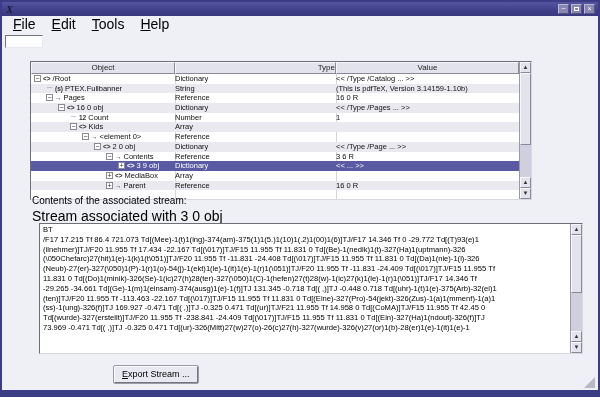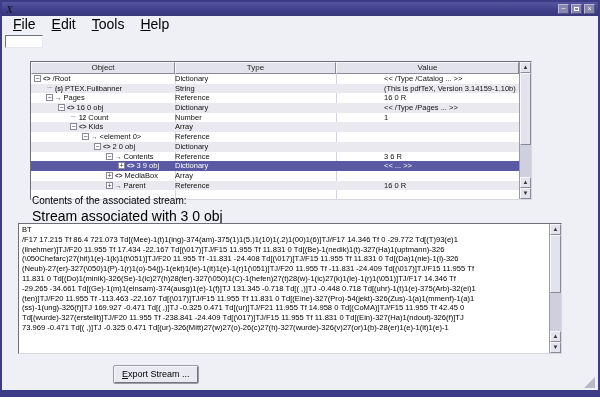--- a/index.html
+++ b/index.html
@@ -58,31 +58,31 @@
     overflow:hidden;
     margin-top:8px;
   }
   .tree-header { position:absolute; left:0; top:0; right:12px; height:12px; display:flex; }
   .th {
     height:12px; background:#e3e3ee; border:1px solid;
     border-color:#f8f8fc #8a8a96 #8a8a96 #f8f8fc;
     font-size:8px; color:#222; text-align:center; line-height:10px;
     overflow:hidden;
   }
-  .th.obj { width:144px; } .th.typ { width:161px; } .th.val { flex:1; }
+  .th.obj { width:144px; } .th.typ { width:161px;text-align:right; } .th.val { flex:1; }
   .tree-rows { position:absolute; left:0; top:12px; right:12px; bottom:0; background:#fff; }
   .trow { position:relative; height:9.7px; overflow:hidden; }
   .trow.alt { background:#e9e9ef; }
   .trow.selected { background:#5a5aa4; }
   .trow.selected .cell { color:#fff; }
   .cell { position:absolute; top:0; height:9.7px; font-size:7.5px; line-height:9.7px;
           color:#111; white-space:nowrap; overflow:hidden; }
   .cell.c-obj { left:0; width:144px; }
   .cell.c-typ { left:144px; width:161px; }
-  .cell.c-val { left:305px; right:0;padding-left:48px; }
+  .cell.c-val { left:305px; right:0; }
   .colline { position:absolute; top:0; bottom:0; width:1px; background:#d4d4de; }
   .expander {
     display:inline-block; width:7px; height:7px; margin:1px 2px 0 0;
     border:1px solid #8a8a96; background:#fff; color:#333;
     font-size:7px; line-height:5px; text-align:center; vertical-align:top;
   }
   .expander.leaf { border:none; background:transparent; color:#9a9aa6; }
   .node-icon { display:inline-block; margin-right:2px; font-size:6.5px; color:#333;
                font-weight:bold; vertical-align:top; line-height:9.7px; }
   .trow.selected .node-icon, .trow.selected .expander.leaf { color:#fff; }
@@ -100,21 +100,21 @@
   .sb-btn.b-down { bottom:0; }
   .sb-thumb {
     position:absolute; left:0; width:11px; background:#e3e3ee;
     border:1px solid; border-color:#f8f8fc #8a8a96 #8a8a96 #f8f8fc;
   }
 
   
   .stream-heading  { position:absolute; left:30px; top:193px; font-size:10px; color:#000; }
   .stream-subheading { position:absolute; left:30px; top:206px; font-size:14px; color:#000; }
   .stream-box {
-    position:absolute; left:16px; top:221px; width:544px; height:131px;
+    position:absolute; left:37px; top:221px; width:544px; height:131px;
     background:#fff; border:1px solid; border-color:#6f6f7a #d8d8e4 #d8d8e4 #6f6f7a;
     overflow:hidden;
   }
   .stream-text {
     position:absolute; left:0; top:0; right:12px; bottom:0;
     padding:1px 3px; font-size:7.6px; line-height:9.8px; color:#000;
     white-space:pre-wrap; word-break:break-all; overflow:hidden;
     font-family:"Liberation Sans", sans-serif;
   }
 
@@ -205,20 +205,21 @@
               <div class="cell c-typ">Array</div>
               <div class="cell c-val"></div>
             </div>
             <div class="trow">
               <div class="cell c-obj" style="padding-left: 51px;"><span class="expander">−</span><span class="node-icon">→</span><span>&lt;element 0&gt;</span></div>
               <div class="cell c-typ">Reference</div>
             </div>
             <div class="trow alt">
               <div class="cell c-obj" style="padding-left: 63px;"><span class="expander">−</span><span class="node-icon">&lt;&gt;</span><span>2 0 obj</span></div>
               <div class="cell c-typ">Dictionary</div>
+              <div class="cell c-val">&lt;&lt; /Type /Page ... &gt;&gt;</div>
             </div>
             <div class="trow">
               <div class="cell c-obj" style="padding-left: 75px;"><span class="expander">−</span><span class="node-icon">→</span><span>Contents</span></div>
               <div class="cell c-typ">Reference</div>
               <div class="cell c-val">3 6 R</div>
             </div>
             <div class="trow alt selected">
               <div class="cell c-obj" style="padding-left: 87px;"><span class="expander">+</span><span class="node-icon">&lt;&gt;</span><span>3 9 obj</span></div>
               <div class="cell c-typ">Dictionary</div>
               <div class="cell c-val">&lt;&lt; ... &gt;&gt;</div>

